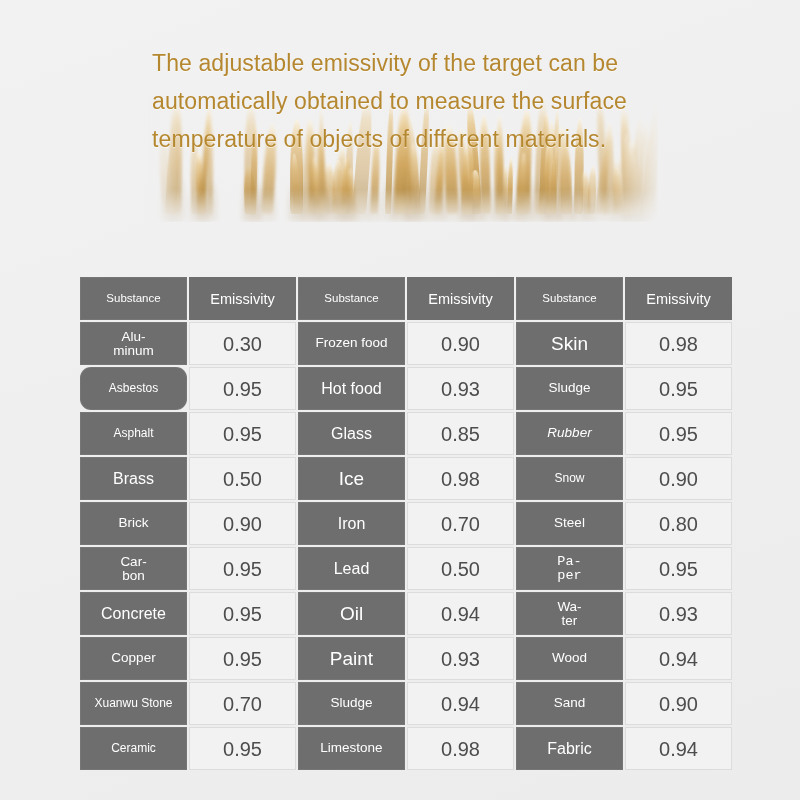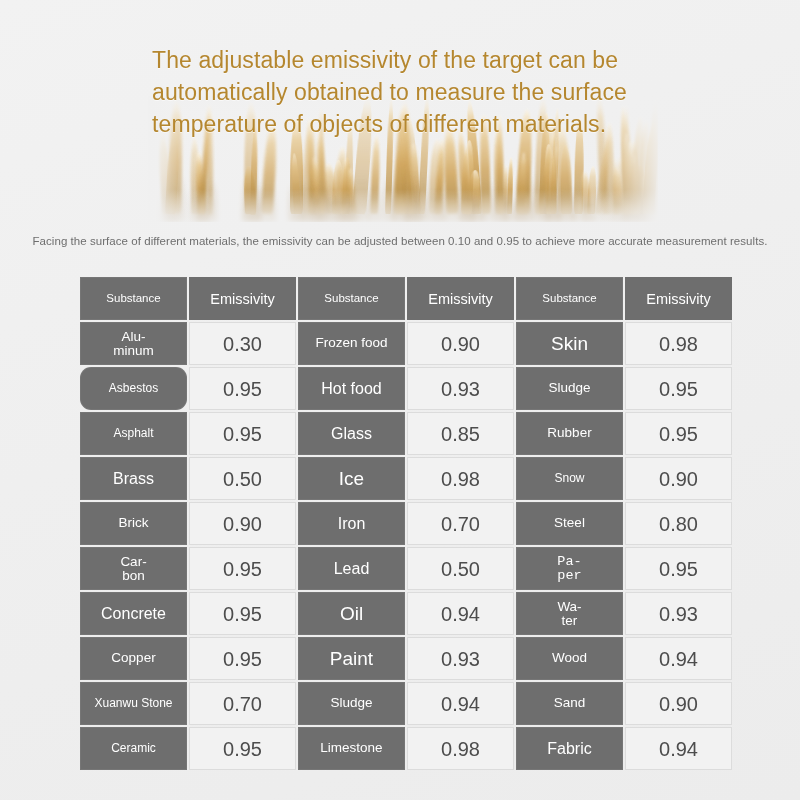--- a/index.html
+++ b/index.html
@@ -75,21 +75,21 @@
     pointer-events: none;
   }
 
   
   .title {
     position: absolute;
     left: 152px;
     top: 44px;
     width: 500px;
     font-size: 23px;
-    line-height: 32px;
+    line-height: 38px;
     color: #b5872f;
     letter-spacing: .1px;
     text-shadow: 0 1px 0 rgba(255,255,255,.55);
     z-index: 3;
     white-space: pre-wrap;
   }
 
   
   .subtitle {
     position: absolute;
@@ -327,21 +327,20 @@
         <div class="blade" style="left: 474.192px; width: 6.25859px; height: 80.8951px; transform: rotate(1.21589deg); opacity: 0.67; filter: blur(1.44px);"></div>
         <div class="blade" style="left: 484.74px; width: 4.91588px; height: 60.1077px; transform: rotate(-1.16957deg); opacity: 0.42; filter: blur(1.04px);"></div>
         <div class="blade" style="left: 397.482px; width: 4.09413px; height: 69.7721px; transform: rotate(8.61457deg); opacity: 0.51; filter: blur(1.49px);"></div>
         <div class="blade" style="left: 387.534px; width: 4.59938px; height: 83.0203px; transform: rotate(10.2441deg); opacity: 0.62; filter: blur(1.12px);"></div>
       </div>
     <div class="hero-fade"></div>
   </div>
 
   <div class="title">The adjustable emissivity of the target can be automatically obtained to measure the surface temperature of objects of different materials.</div>
 
-  <div class="subtitle">Facing the surface of different materials, the emissivity can be adjusted between 0.10 and 0.95 to achieve more accurate measurement results.</div>
 
   <div class="table-shell">
     <table class="emis">
       <colgroup>
         <col class="sub">
           <col class="val">
         <col class="sub">
           <col class="val">
         <col class="sub">
           <col class="val">
@@ -372,21 +371,21 @@
             <td class="cell-sub fs-lg" style="white-space: pre-line;">Hot food</td>
             <td class="cell-val">0.93</td>
             <td class="cell-sub fs-md" style="white-space: pre-line;">Sludge</td>
             <td class="cell-val">0.95</td>
           </tr>
           <tr>
             <td class="cell-sub fs-sm" style="white-space: pre-line;">Asphalt</td>
             <td class="cell-val">0.95</td>
             <td class="cell-sub fs-lg" style="white-space: pre-line;">Glass</td>
             <td class="cell-val">0.85</td>
-            <td class="cell-sub fs-md" style="white-space: pre-line;">Rubber</td>
+            <td class="cell-sub fs-md" style="white-space: pre-line; font-style: italic;">Rubber</td>
             <td class="cell-val">0.95</td>
           </tr>
           <tr>
             <td class="cell-sub fs-lg" style="white-space: pre-line;">Brass</td>
             <td class="cell-val">0.50</td>
             <td class="cell-sub fs-xl" style="white-space: pre-line;">Ice</td>
             <td class="cell-val">0.98</td>
             <td class="cell-sub fs-sm" style="white-space: pre-line; margin-top: 20px;">Snow</td>
             <td class="cell-val">0.90</td>
           </tr>

